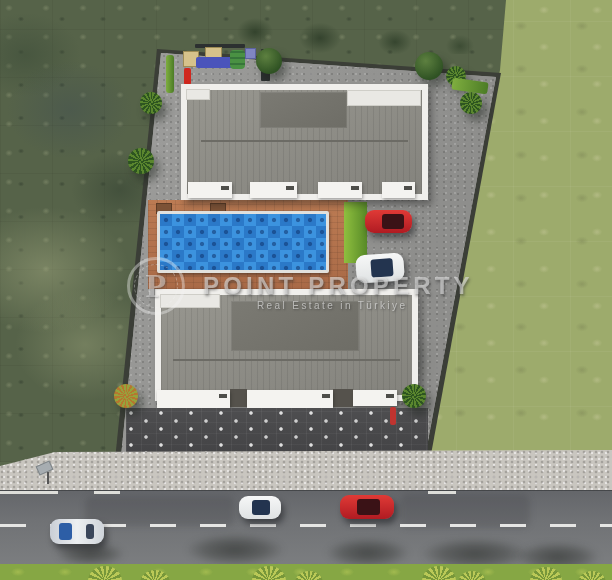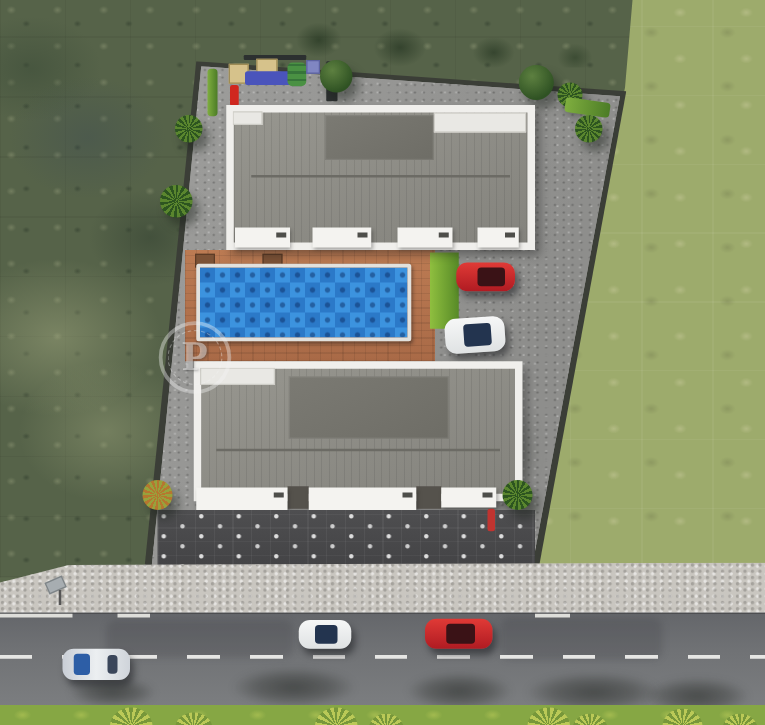--- a/index.html
+++ b/index.html
@@ -270,14 +270,16 @@
   <div class="palm-top" style="left:252px;top:566px;width:34px;height:30px"></div>
   <div class="palm-top" style="left:295px;top:571px;width:28px;height:24px"></div>
   <div class="palm-top" style="left:422px;top:566px;width:34px;height:30px"></div>
   <div class="palm-top" style="left:458px;top:571px;width:28px;height:24px"></div>
   <div class="palm-top" style="left:530px;top:567px;width:32px;height:28px"></div>
   <div class="palm-top" style="left:578px;top:571px;width:28px;height:24px"></div>
 
   <div class="wm-logo" style="left:127px;top:257px;width:58px;height:58px">
     <span class="wm-letter">P</span>
   </div>
+  <div class="wm-title" style="left:203px;top:272px">POINT PROPERTY</div>
+  <div class="wm-sub" style="left:257px;top:300px">Real Estate in Türkiye</div>
 
 </div>
 
 </body></html>

